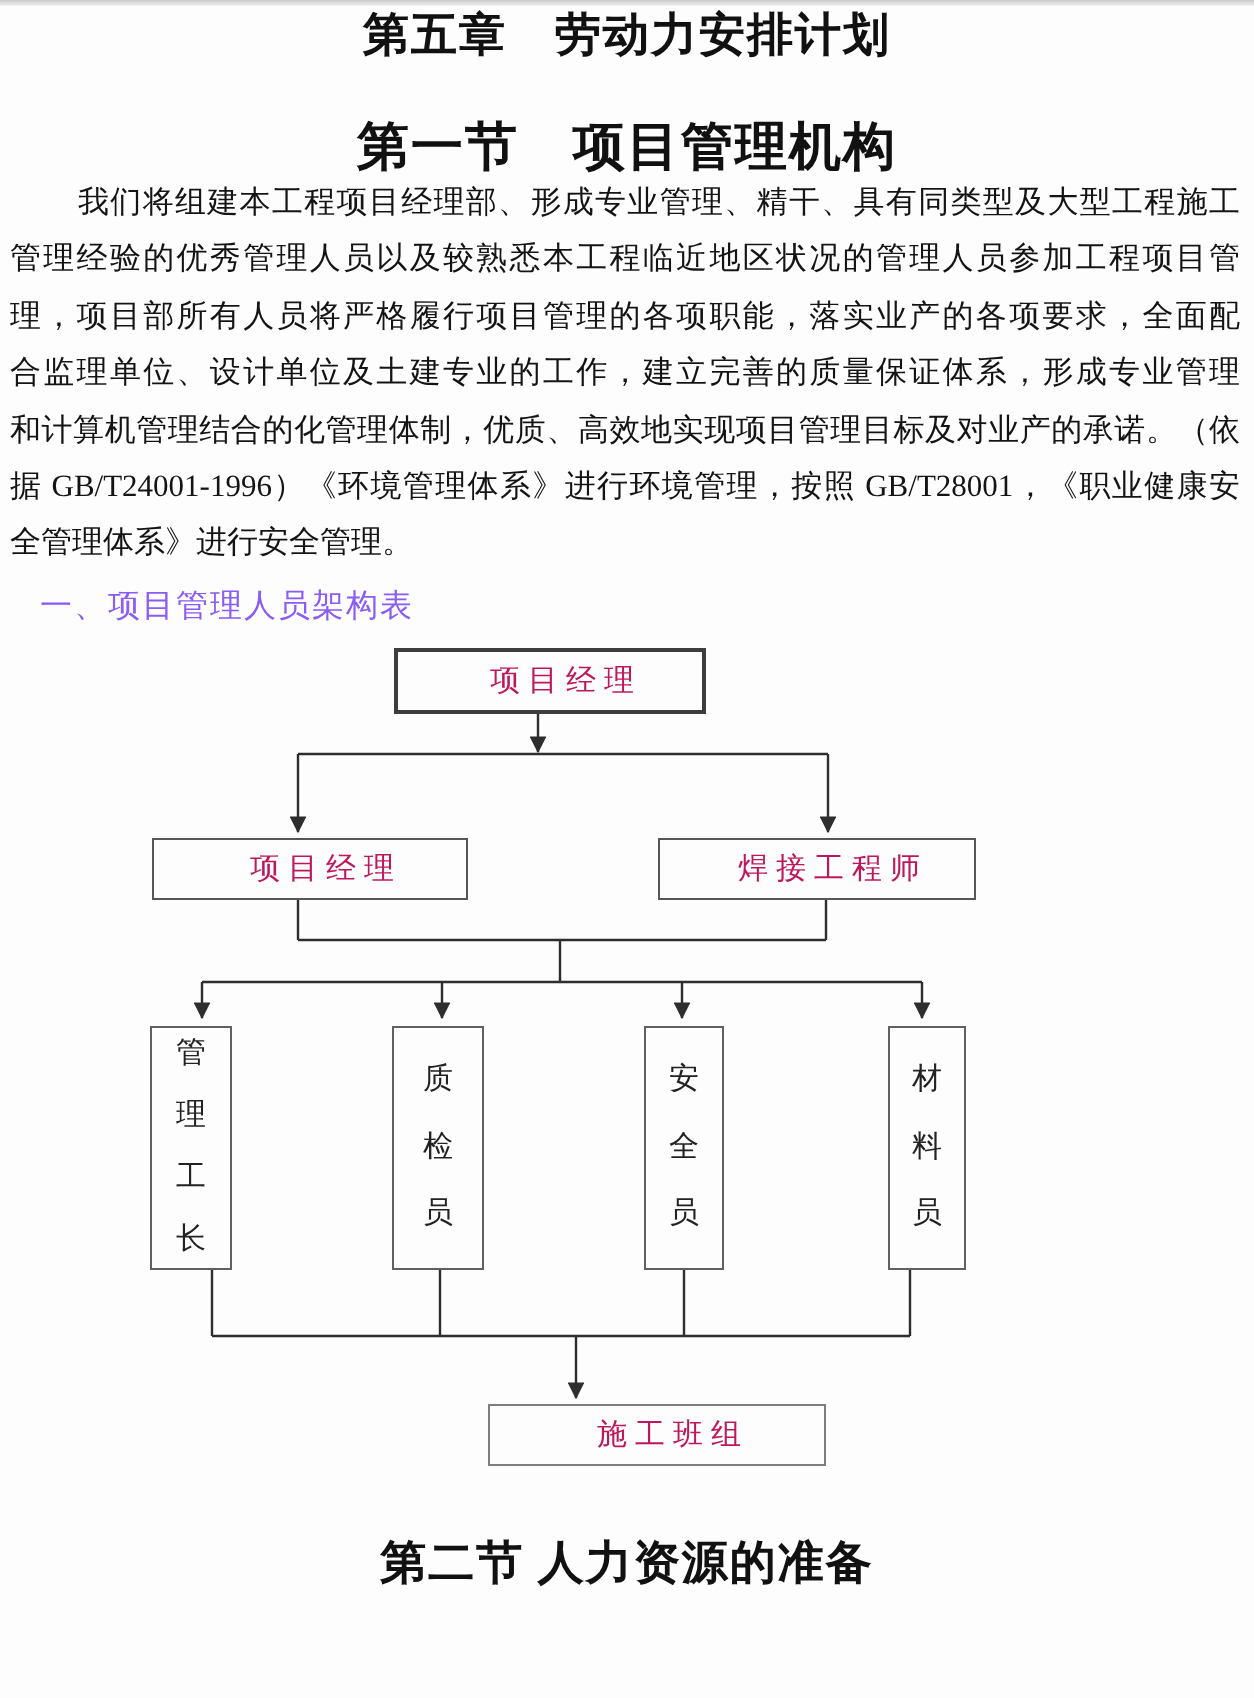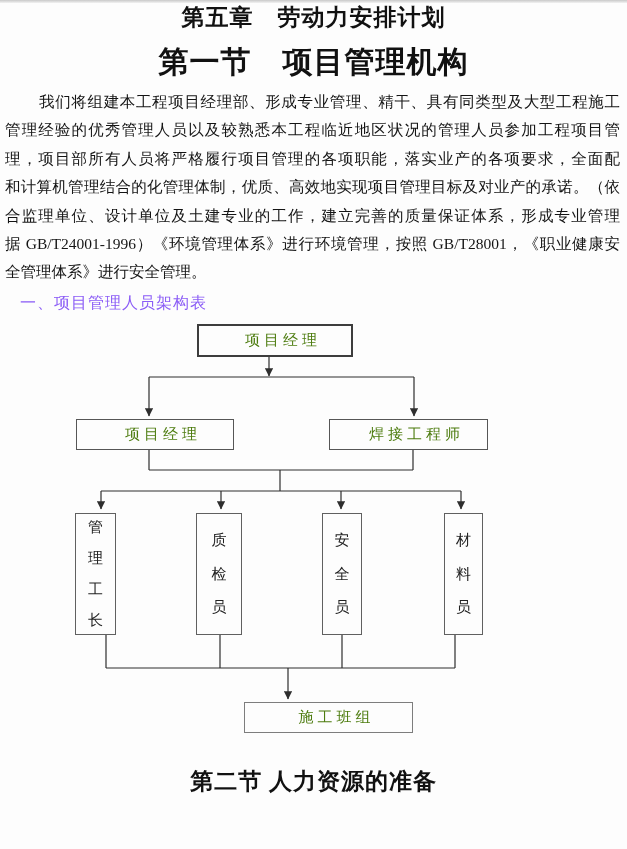--- a/index.html
+++ b/index.html
@@ -18,42 +18,42 @@
   .scan-edge{
     position:absolute;top:0;left:0;width:627px;height:3px;
     background:linear-gradient(#c9c9c9,#f2f2f2);
   }
   .title{
     position:absolute;left:0;width:627px;
     text-align:center;font-weight:bold;color:#111;
     letter-spacing:1px;
   }
   .t-chapter{top:2px;font-size:23px;}
-  .t-section1{top:42px;font-size:30px;}
+  .t-section1{top:56px;font-size:26px;}
   .t-section2{top:766px;font-size:23px;}
   .para{
     position:absolute;left:5px;top:88px;width:615px;
     font-size:15.5px;line-height:28.4px;color:#141414;
   }
   .pl{text-align:justify;text-align-last:justify;}
   .pl.first{text-indent:34px;}
   .pl.last{text-align-last:left;}
   .list-heading{
     position:absolute;left:20px;top:293px;
     font-size:16px;color:#8b5cf6;letter-spacing:1px;
   }
   .chart{
     position:absolute;left:0;top:318px;width:627px;height:430px;
   }
   .chart svg{position:absolute;left:0;top:0;}
   .hnode{
     position:absolute;box-sizing:border-box;
     border:1px solid #565656;background:#fdfdfd;
     display:flex;align-items:center;justify-content:center;
-    font-size:15px;letter-spacing:4px;padding-left:16px;color:#4d7c0f;
+    font-size:15px;letter-spacing:4px;padding-left:16px;color:#be185d;
   }
   .hnode.root{border:2px solid #3d3d3d;}
   .hnode.team{border-color:#7d7d7d;margin-left:40px;}
   .vnode{
     position:absolute;box-sizing:border-box;
     border:1px solid #606060;background:#fdfdfd;
     display:flex;flex-direction:column;align-items:center;
     justify-content:space-evenly;
     font-size:15px;color:#222;
   }
@@ -66,22 +66,22 @@
 <div class="page">
   <div class="scan-edge"></div>
 
   <div class="title t-chapter">第五章　劳动力安排计划</div>
   <div class="title t-section1">第一节　项目管理机构</div>
 
   <div class="para">
     <div class="pl first">我们将组建本工程项目经理部、形成专业管理、精干、具有同类型及大型工程施工</div>
     <div class="pl">管理经验的优秀管理人员以及较熟悉本工程临近地区状况的管理人员参加工程项目管</div>
     <div class="pl">理，项目部所有人员将严格履行项目管理的各项职能，落实业产的各项要求，全面配</div>
+    <div class="pl">合监理单位、设计单位及土建专业的工作，建立完善的质量保证体系，形成专业管理</div>
     <div class="pl">和计算机管理结合的化管理体制，优质、高效地实现项目管理目标及对业产的承诺。（依</div>
-    <div class="pl">合监理单位、设计单位及土建专业的工作，建立完善的质量保证体系，形成专业管理</div>
     <div class="pl">据 GB/T24001-1996）《环境管理体系》进行环境管理，按照 GB/T28001，《职业健康安</div>
     <div class="pl last">全管理体系》进行安全管理。</div>
   </div>
 
   <div class="list-heading">一、项目管理人员架构表</div>
 
   <div class="chart">
     <svg width="627" height="430" viewBox="0 0 627 430">
       <defs>
         <marker id="arr" viewBox="0 0 7 7" refX="6.5" refY="3.5" markerWidth="7" markerHeight="7" orient="auto">

